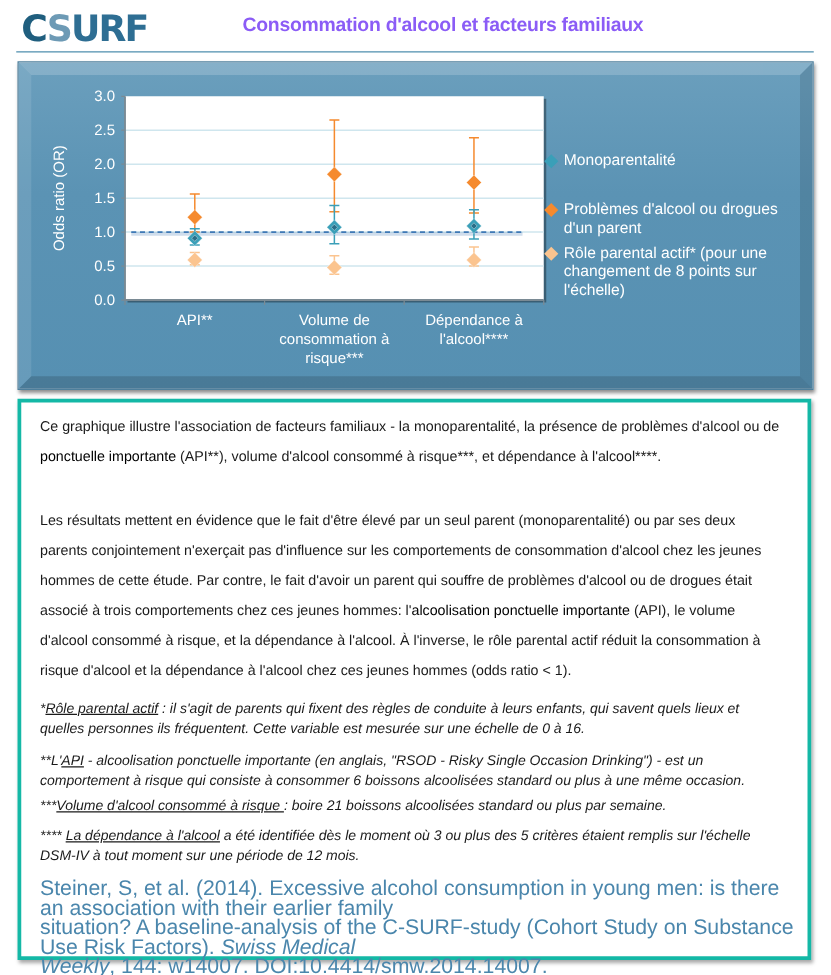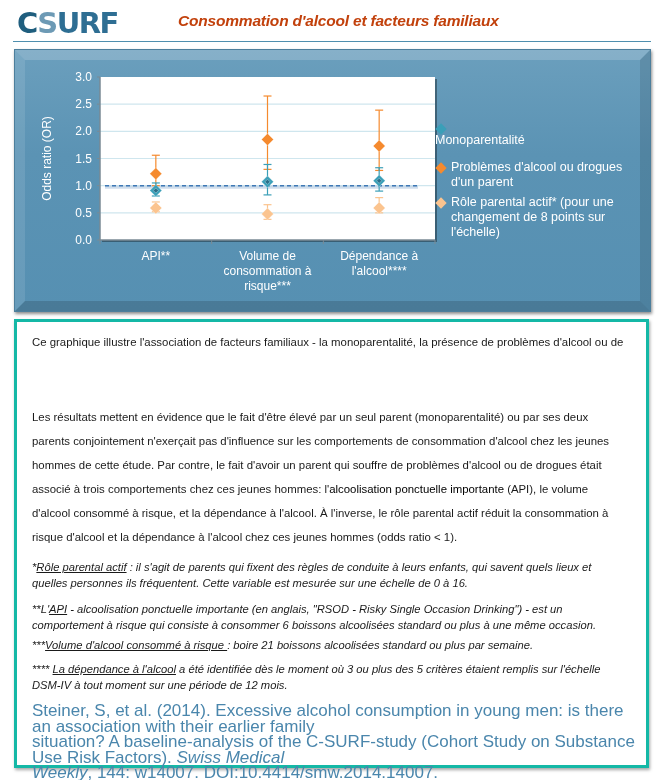--- a/index.html
+++ b/index.html
@@ -5,22 +5,22 @@
   html, body { margin: 0; padding: 0; background: #ffffff; }
   body { width: 665px; height: 780px; position: relative; overflow: hidden;
          font-family: "Liberation Sans", "DejaVu Sans", sans-serif; }
 
   .header { position: absolute; left: 0; top: 0; width: 665px; height: 46px; }
   .logo { position: absolute; left: 17px; top: 8px; font-family: "DejaVu Sans", sans-serif;
           font-weight: bold; font-size: 29px; letter-spacing: -1.5px; line-height: 30px; }
   .logo .c { color: #1f5e7e; }
   .logo .s { color: #6d9ab5; }
   .logo .rest { color: #2e6e93; text-align: right; }
-  .title { position: absolute; left: 178px; top: 12px; font-size: 15.5px; font-weight: bold;
-           color: #c2410c; letter-spacing: -0.2px; font-style: italic; }
+  .title { position: absolute; left: 194px; top: 12px; font-size: 15.5px; font-weight: bold;
+           color: #8b5cf6; letter-spacing: -0.2px; }
   .hr { position: absolute; left: 13px; top: 41px; width: 638px; height: 1px; background: #4f8fae; }
 
   .chart-panel { position: absolute; left: 14px; top: 49px; width: 637px; height: 263px;
                  background: linear-gradient(180deg, #6b9fbd 0%, #5b93b4 40%, #5690b2 100%);
                  box-shadow: 1px 2px 3px rgba(0,0,0,0.45);
                  border: 1px solid #4d7f9c; box-sizing: border-box; }
   .chart-panel::before { content: ""; position: absolute; inset: 0;
       border-top: 10px solid rgba(255,255,255,0.18); border-left: 10px solid rgba(255,255,255,0.10);
       border-right: 10px solid rgba(0,0,0,0.10); border-bottom: 10px solid rgba(0,0,0,0.15);
       pointer-events: none; }
@@ -122,40 +122,41 @@
       <line x1="248.5" x2="256.5" y1="144.90333333333334" y2="144.90333333333334" stroke="#3a9fb8" stroke-width="1.2"></line>
       <path d="M252.5 125.86333333333334 L258.5 131.86333333333334 L252.5 137.86333333333334 L246.5 131.86333333333334 Z" fill="#3a9fb8" stroke="rgba(255,255,255,0.5)" stroke-width="0.6"></path>
       <path d="M252.5 129.36333333333334 L255 131.86333333333334 L252.5 134.36333333333334 L250 131.86333333333334 Z" fill="#2a6e88" stroke="rgba(255,255,255,0.5)" stroke-width="0.6"></path>
       <line x1="364.1666666666667" x2="364.1666666666667" y1="117.73666666666666" y2="141.1" stroke="#3a9fb8" stroke-width="1.2"></line>
       <line x1="360.1666666666667" x2="368.1666666666667" y1="117.73666666666666" y2="117.73666666666666" stroke="#3a9fb8" stroke-width="1.2"></line>
       <line x1="360.1666666666667" x2="368.1666666666667" y1="141.1" y2="141.1" stroke="#3a9fb8" stroke-width="1.2"></line>
       <path d="M364.1666666666667 124.77666666666667 L370.1666666666667 130.77666666666667 L364.1666666666667 136.77666666666667 L358.1666666666667 130.77666666666667 Z" fill="#3a9fb8" stroke="rgba(255,255,255,0.5)" stroke-width="0.6"></path>
       <path d="M364.1666666666667 128.27666666666667 L366.6666666666667 130.77666666666667 L364.1666666666667 133.27666666666667 L361.6666666666667 130.77666666666667 Z" fill="#2a6e88" stroke="rgba(255,255,255,0.5)" stroke-width="0.6"></path>
     </svg>
   <div class="legend" id="legend" style="left:420px; top:69px;">
-      <div class="legend-item" style="top: 2px; flex-direction: column;">
+      <div class="legend-item" style="top: 2px;">
         <span class="legend-marker" style="background: rgb(58, 159, 184);"></span>
         <span class="legend-text">Monoparentalité</span>
       </div>
       <div class="legend-item" style="top: 41px;">
         <span class="legend-marker" style="background: rgb(245, 138, 46);"></span>
         <span class="legend-text">Problèmes d'alcool ou drogues
 d'un parent</span>
       </div>
       <div class="legend-item" style="top: 76px;">
         <span class="legend-marker" style="background: rgb(251, 196, 143);"></span>
         <span class="legend-text">Rôle parental actif* (pour une
 changement de 8 points sur l'échelle)</span>
       </div>
     </div>
 </div>
 
 <div class="text-box">
   <div id="intro" class="para" style="top:8px;">
       <div>Ce graphique illustre l'association de facteurs familiaux - la monoparentalité, la présence de problèmes d'alcool ou de</div>
+      <div><span class="hl">ponctuelle importante</span> (API**), volume d'alcool consommé à risque***, et dépendance à l'alcool****.</div>
     </div>
   <div id="results" class="para" style="top:83px;">
       <div>Les résultats mettent en évidence que le fait d'être élevé par un seul parent (monoparentalité) ou par ses deux</div>
       <div>parents conjointement n'exerçait pas d'influence sur les comportements de consommation d'alcool chez les jeunes</div>
       <div>hommes de cette étude. Par contre, le fait d'avoir un parent qui souffre de problèmes d'alcool ou de drogues était</div>
       <div>associé à trois comportements chez ces jeunes hommes: l'<span class="hl">alcoolisation ponctuelle importante</span> (API), le volume</div>
       <div>d'alcool consommé à risque, et la dépendance à l'alcool. À l'inverse, le rôle parental actif réduit la consommation à</div>
       <div>risque d'alcool et la dépendance à l'alcool chez ces jeunes hommes (odds ratio &lt; 1).</div>
     </div>
   <div id="notes">

